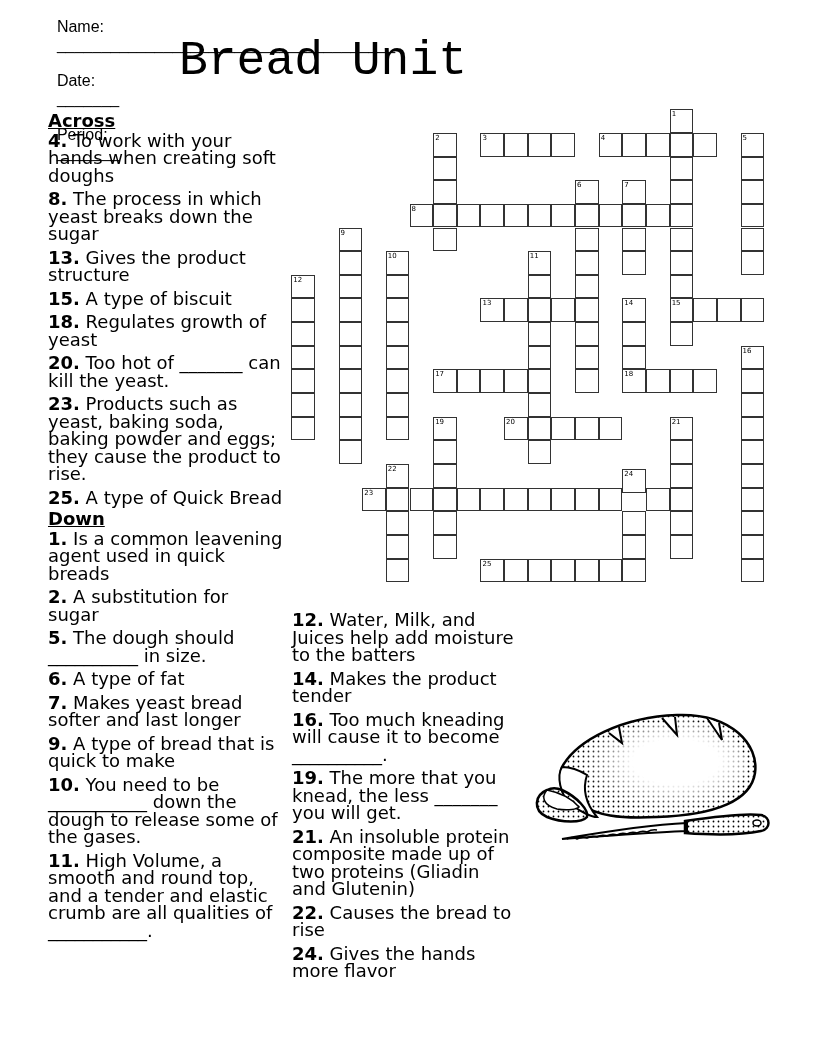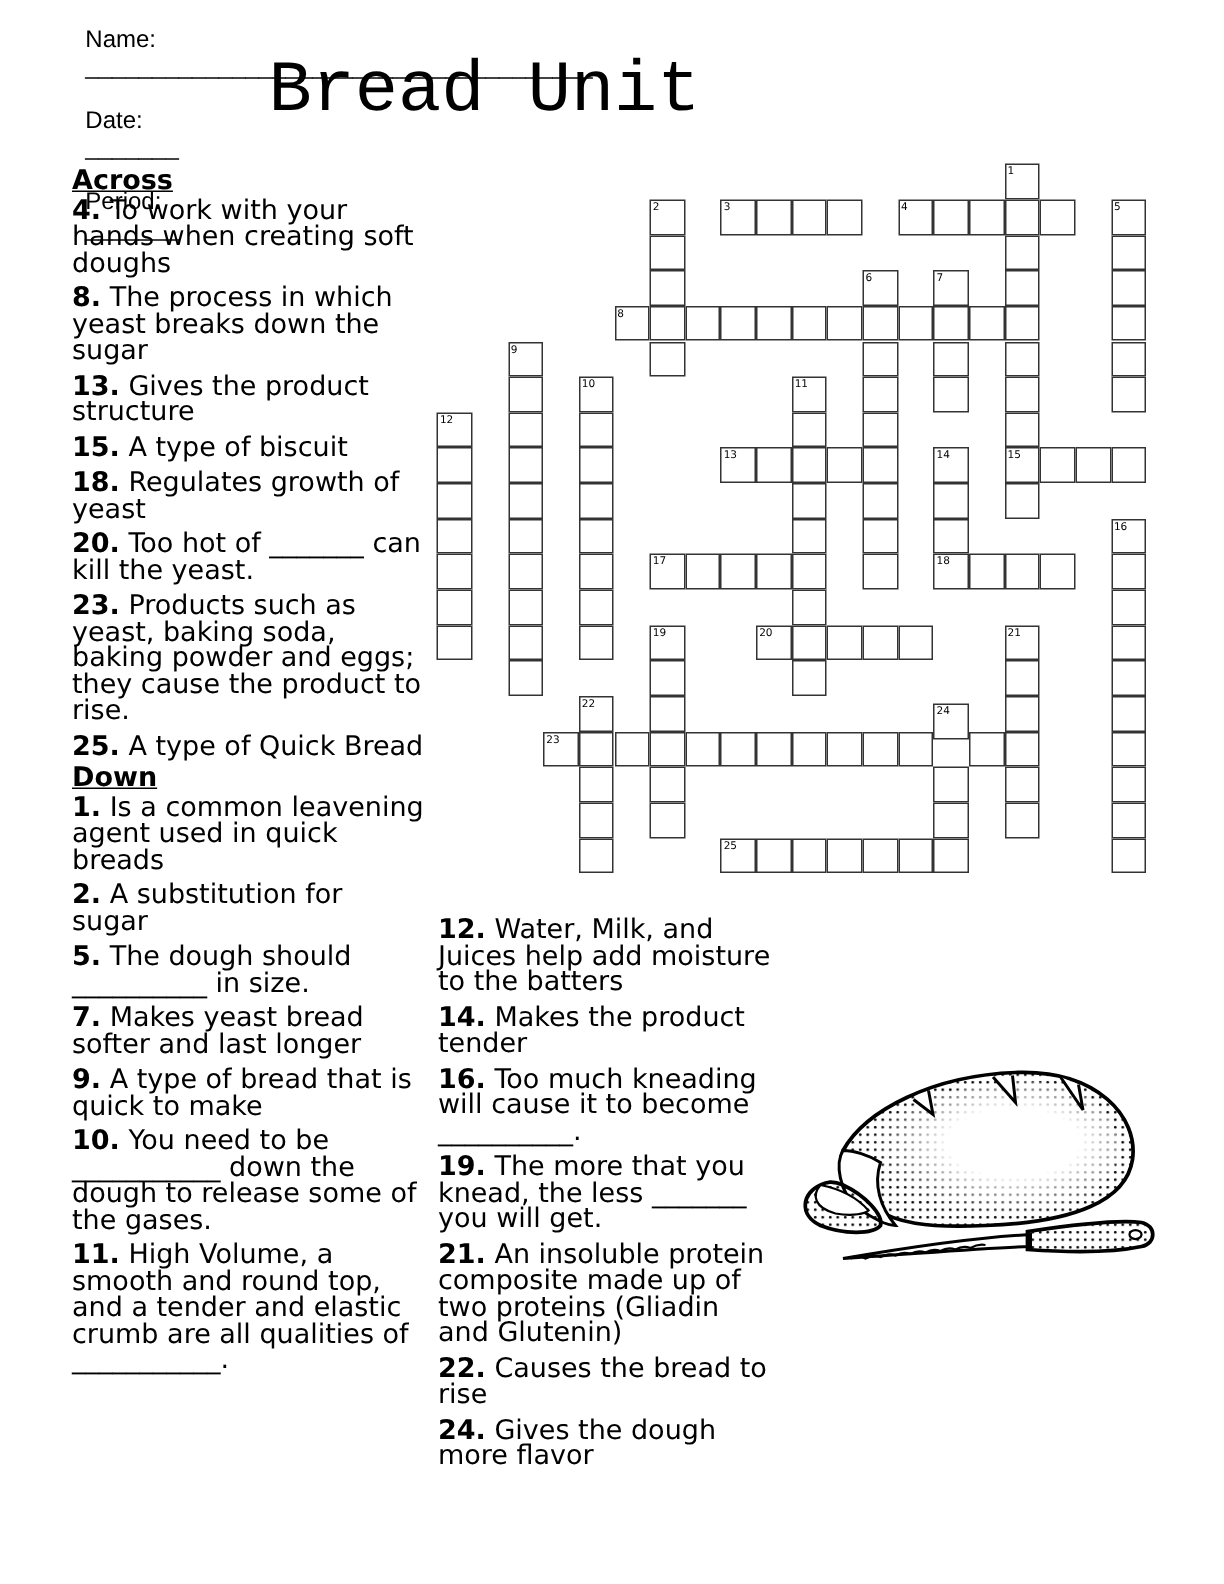--- a/index.html
+++ b/index.html
@@ -42,36 +42,37 @@
       <div class="clue"><b>18.</b><span> Regulates growth of yeast</span></div>
       <div class="clue"><b>20.</b><span> Too hot of _______ can kill the yeast.</span></div>
       <div class="clue"><b>23.</b><span> Products such as yeast, baking soda, baking powder and eggs; they cause the product to rise.</span></div>
       <div class="clue"><b>25.</b><span> A type of Quick Bread</span></div>
     </div>
   <div class="sec" style="margin-top:-2px;">Down</div>
   <div id="down-left-list">
       <div class="clue"><b>1.</b><span> Is a common leavening agent used in quick breads</span></div>
       <div class="clue"><b>2.</b><span> A substitution for sugar</span></div>
       <div class="clue"><b>5.</b><span> The dough should __________ in size.</span></div>
+      <div class="clue"><b>6.</b><span> A type of fat</span></div>
       <div class="clue"><b>7.</b><span> Makes yeast bread softer and last longer</span></div>
       <div class="clue"><b>9.</b><span> A type of bread that is quick to make</span></div>
       <div class="clue"><b>10.</b><span> You need to be ___________ down the dough to release some of the gases.</span></div>
       <div class="clue"><b>11.</b><span> High Volume, a smooth and round top, and a tender and elastic crumb are all qualities of ___________.</span></div>
     </div>
 </div>
 
 <div class="clues" style="left:292px; top:599px; width:226px;margin-top:12px;">
   <div id="down-right-list">
       <div class="clue"><b>12.</b><span> Water, Milk, and Juices help add moisture to the batters</span></div>
       <div class="clue"><b>14.</b><span> Makes the product tender</span></div>
       <div class="clue"><b>16.</b><span> Too much kneading will cause it to become __________.</span></div>
       <div class="clue"><b>19.</b><span> The more that you knead, the less _______ you will get.</span></div>
       <div class="clue"><b>21.</b><span> An insoluble protein composite made up of two proteins (Gliadin and Glutenin)</span></div>
       <div class="clue"><b>22.</b><span> Causes the bread to rise</span></div>
-      <div class="clue"><b>24.</b><span> Gives the dough more flavor</span></div>
+      <div class="clue"><b>24.</b><span> Gives the hands more flavor</span></div>
     </div>
 </div>
 
 <div id="grid">
     <div class="cell" style="left: 378.4px; top: 0px;">
       <span class="num">1</span>
     </div>
     <div class="cell" style="left: 378.4px; top: 23.65px;"></div>
     <div class="cell" style="left: 378.4px; top: 47.3px;"></div>
     <div class="cell" style="left: 378.4px; top: 70.95px;"></div>

